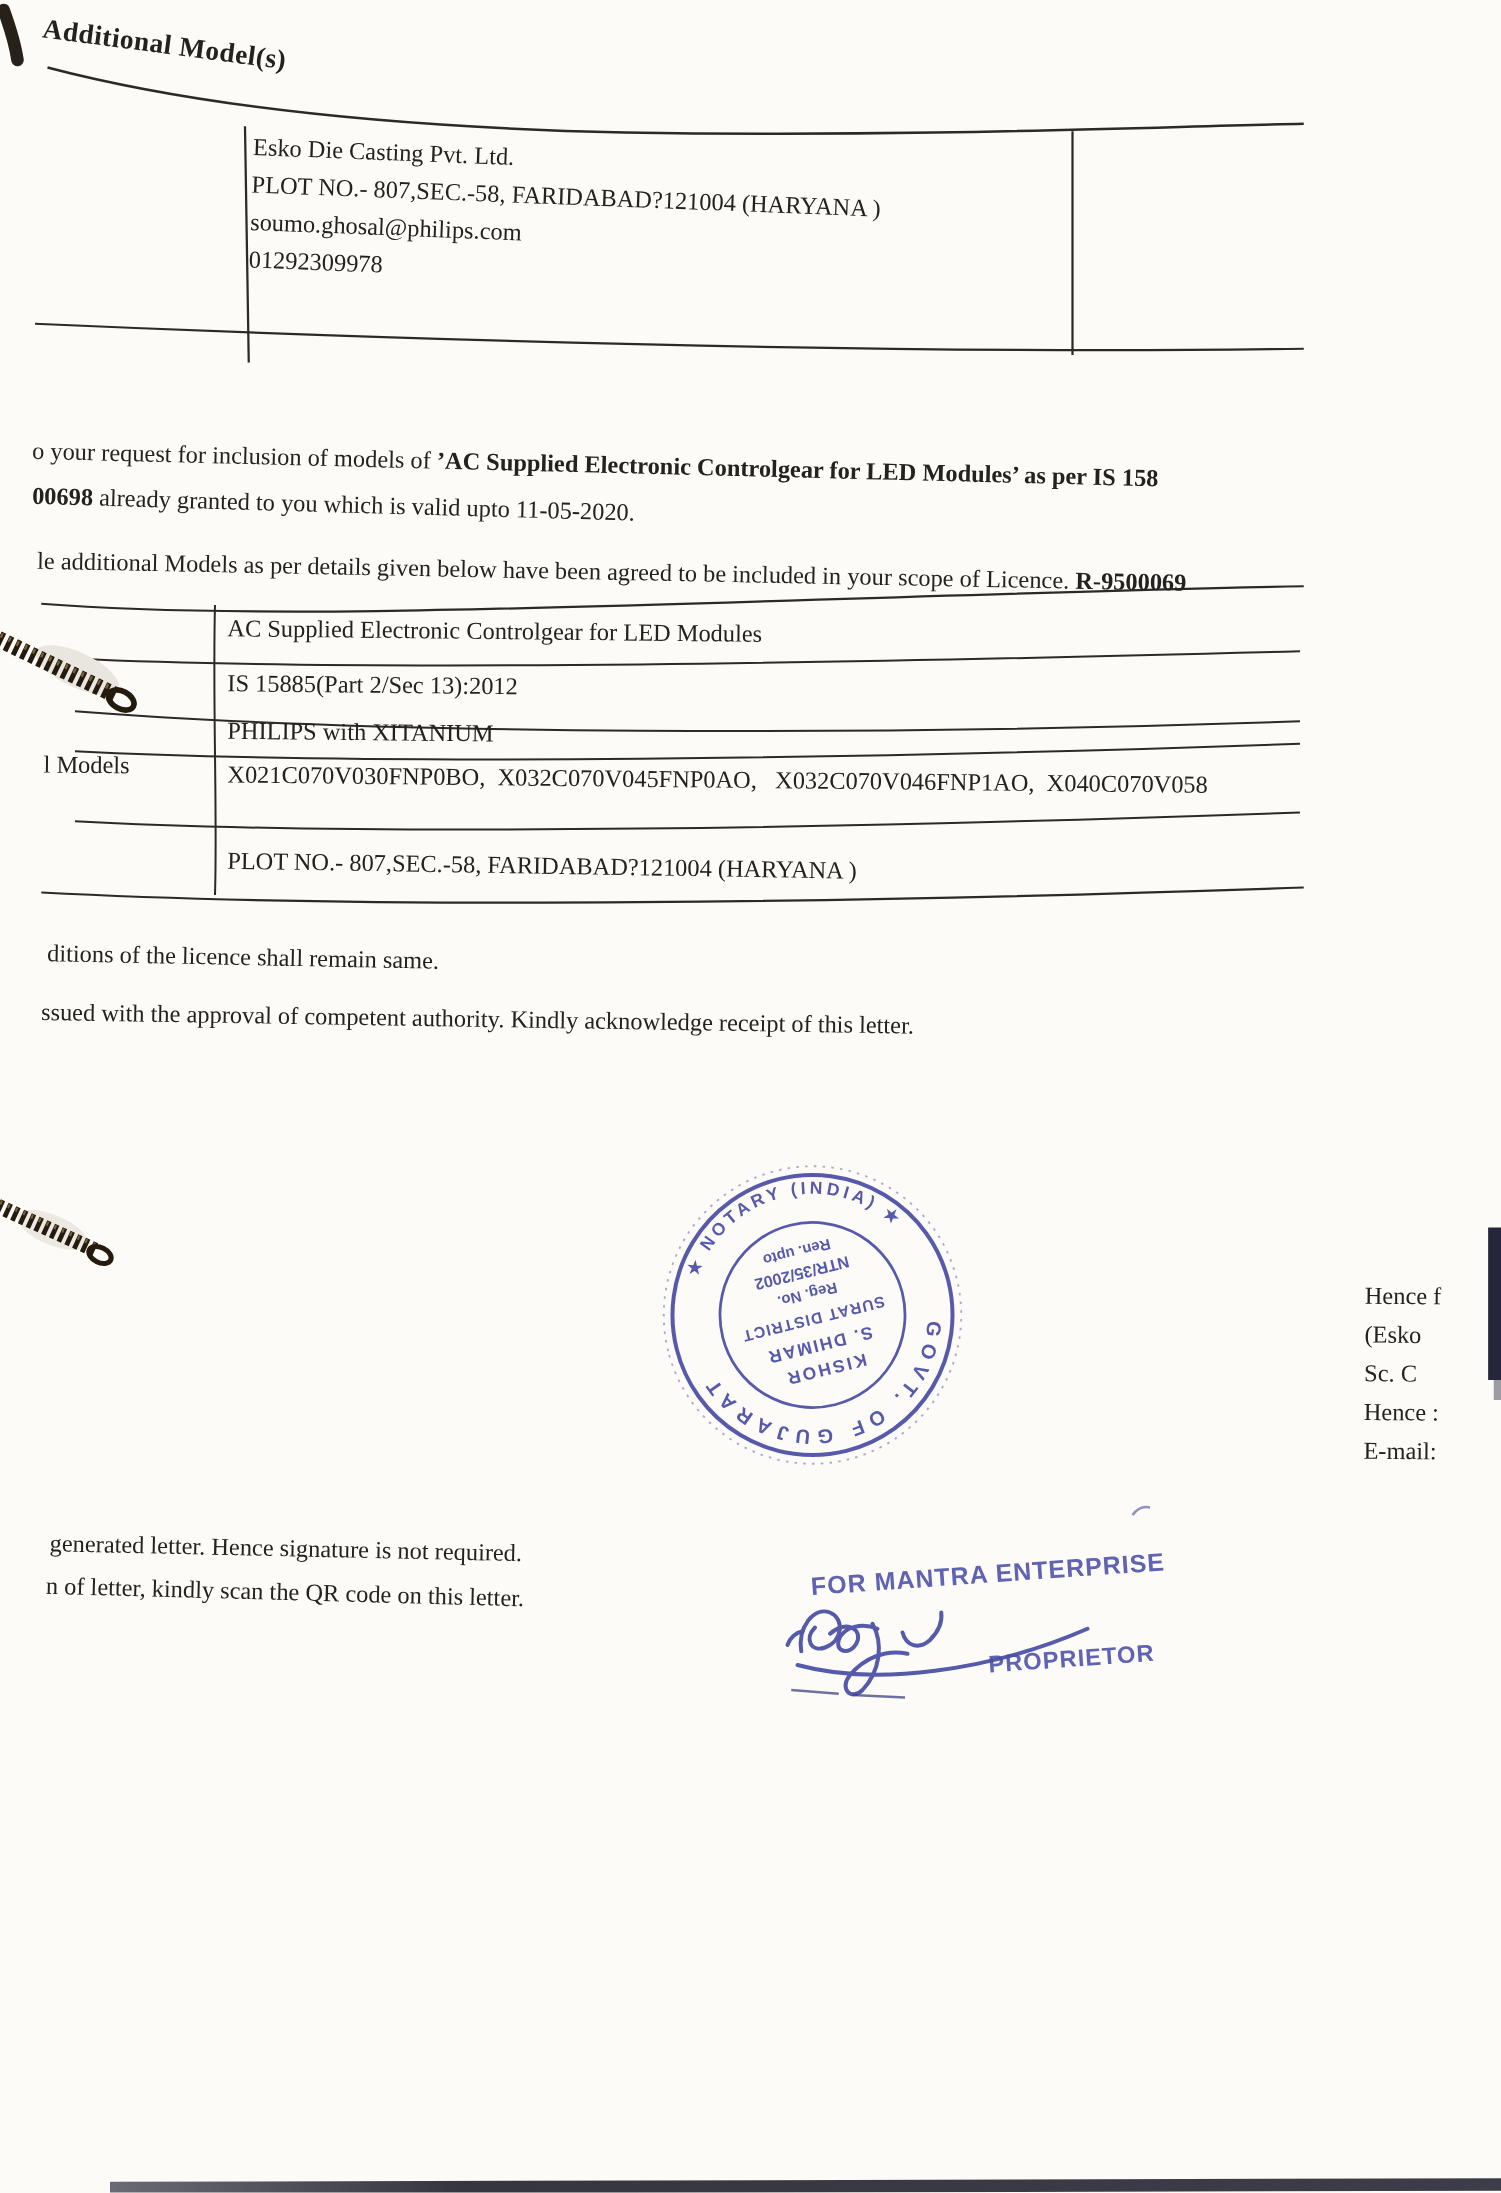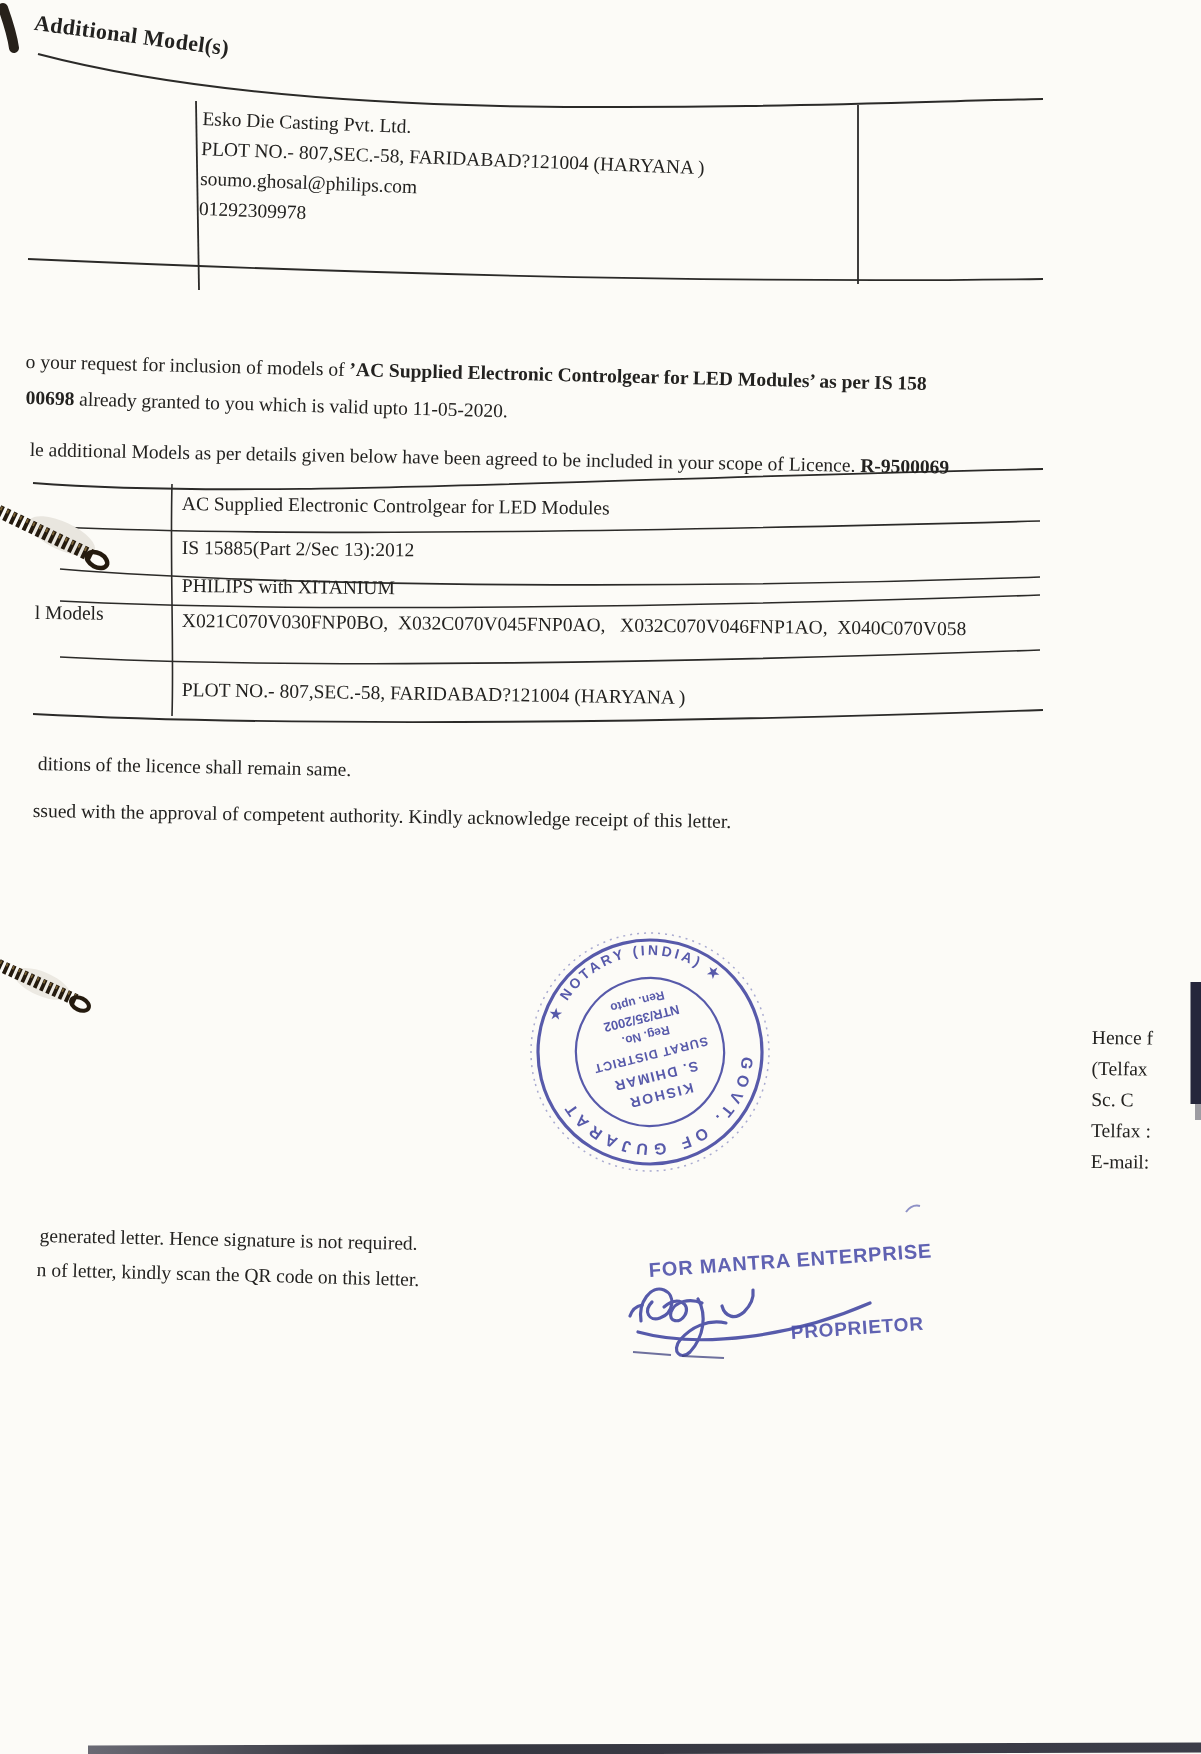--- a/index.html
+++ b/index.html
@@ -133,23 +133,23 @@
   <div class="txt rot5" style="left:182px;top:574px;">PHILIPS with XITANIUM</div>
   <div class="txt rot5" style="left:35px;top:601px;">l Models</div>
   <div class="txt rot5 models" style="left:182px;top:609px;">X021C070V030FNP0BO,  X032C070V045FNP0AO,   X032C070V046FNP1AO,  X040C070V058</div>
   <div class="txt rot4" style="left:182px;top:678px;">PLOT NO.- 807,SEC.-58, FARIDABAD?121004 (HARYANA )</div>
 
   <div class="txt rot3" style="left:38px;top:752px;">ditions of the licence shall remain same.</div>
   <div class="txt rot4" style="left:33px;top:799px;">ssued with the approval of competent authority. Kindly acknowledge receipt of this letter.</div>
 
   <div class="txt signoff" style="left:1092px;top:1022px;">
     <div>Hence f</div>
-    <div>(Telfax</div>
+    <div>(Esko</div>
     <div>Sc. C</div>
-    <div>Telfax :</div>
+    <div>Hence :</div>
     <div>E-mail:</div>
   </div>
 
   <div class="txt rotf1" style="left:40px;top:1224px;">generated letter. Hence signature is not required.</div>
   <div class="txt rotf2" style="left:37px;top:1258px;">n of letter, kindly scan the QR code on this letter.</div>
 
   <div class="txt rubber for" style="left:648px;top:1258px;">FOR MANTRA ENTERPRISE</div>
   <div class="txt rubber title" style="left:790px;top:1322px;">PROPRIETOR</div>
 
 </div>

